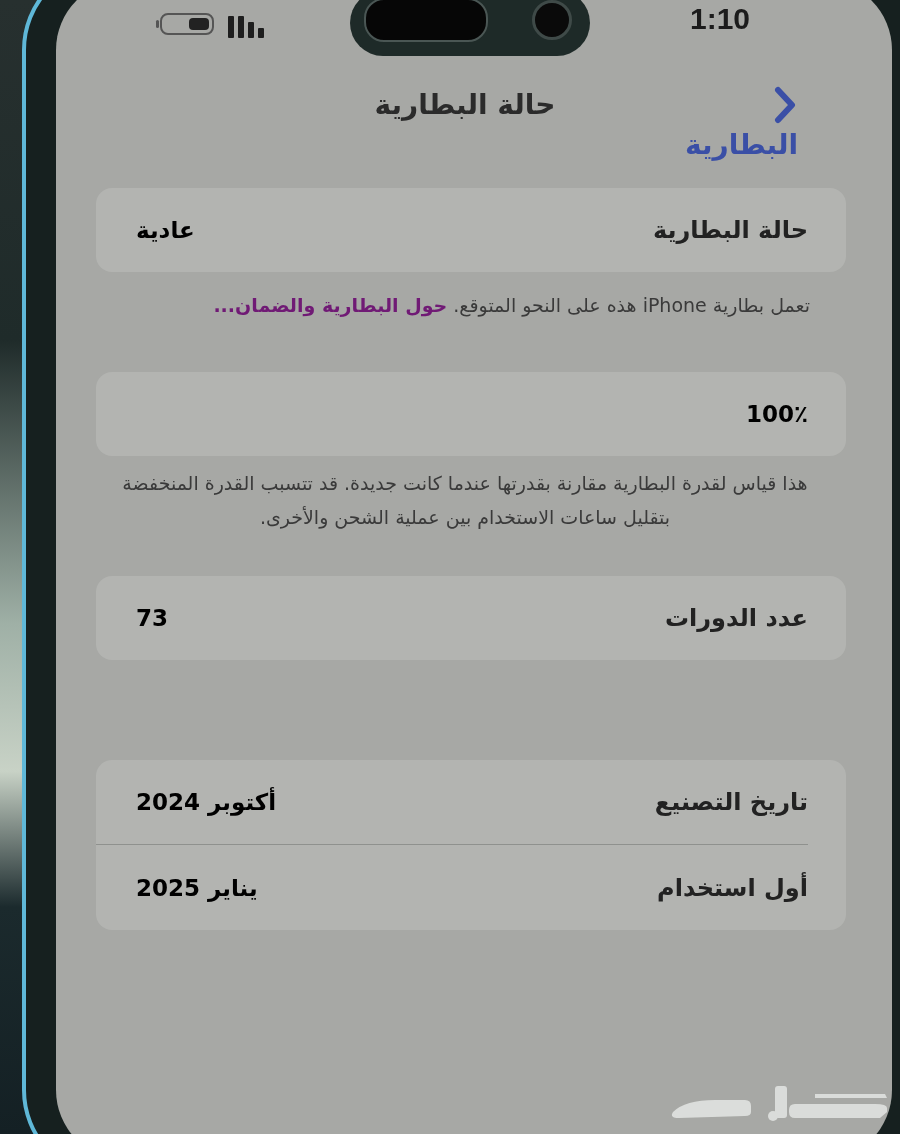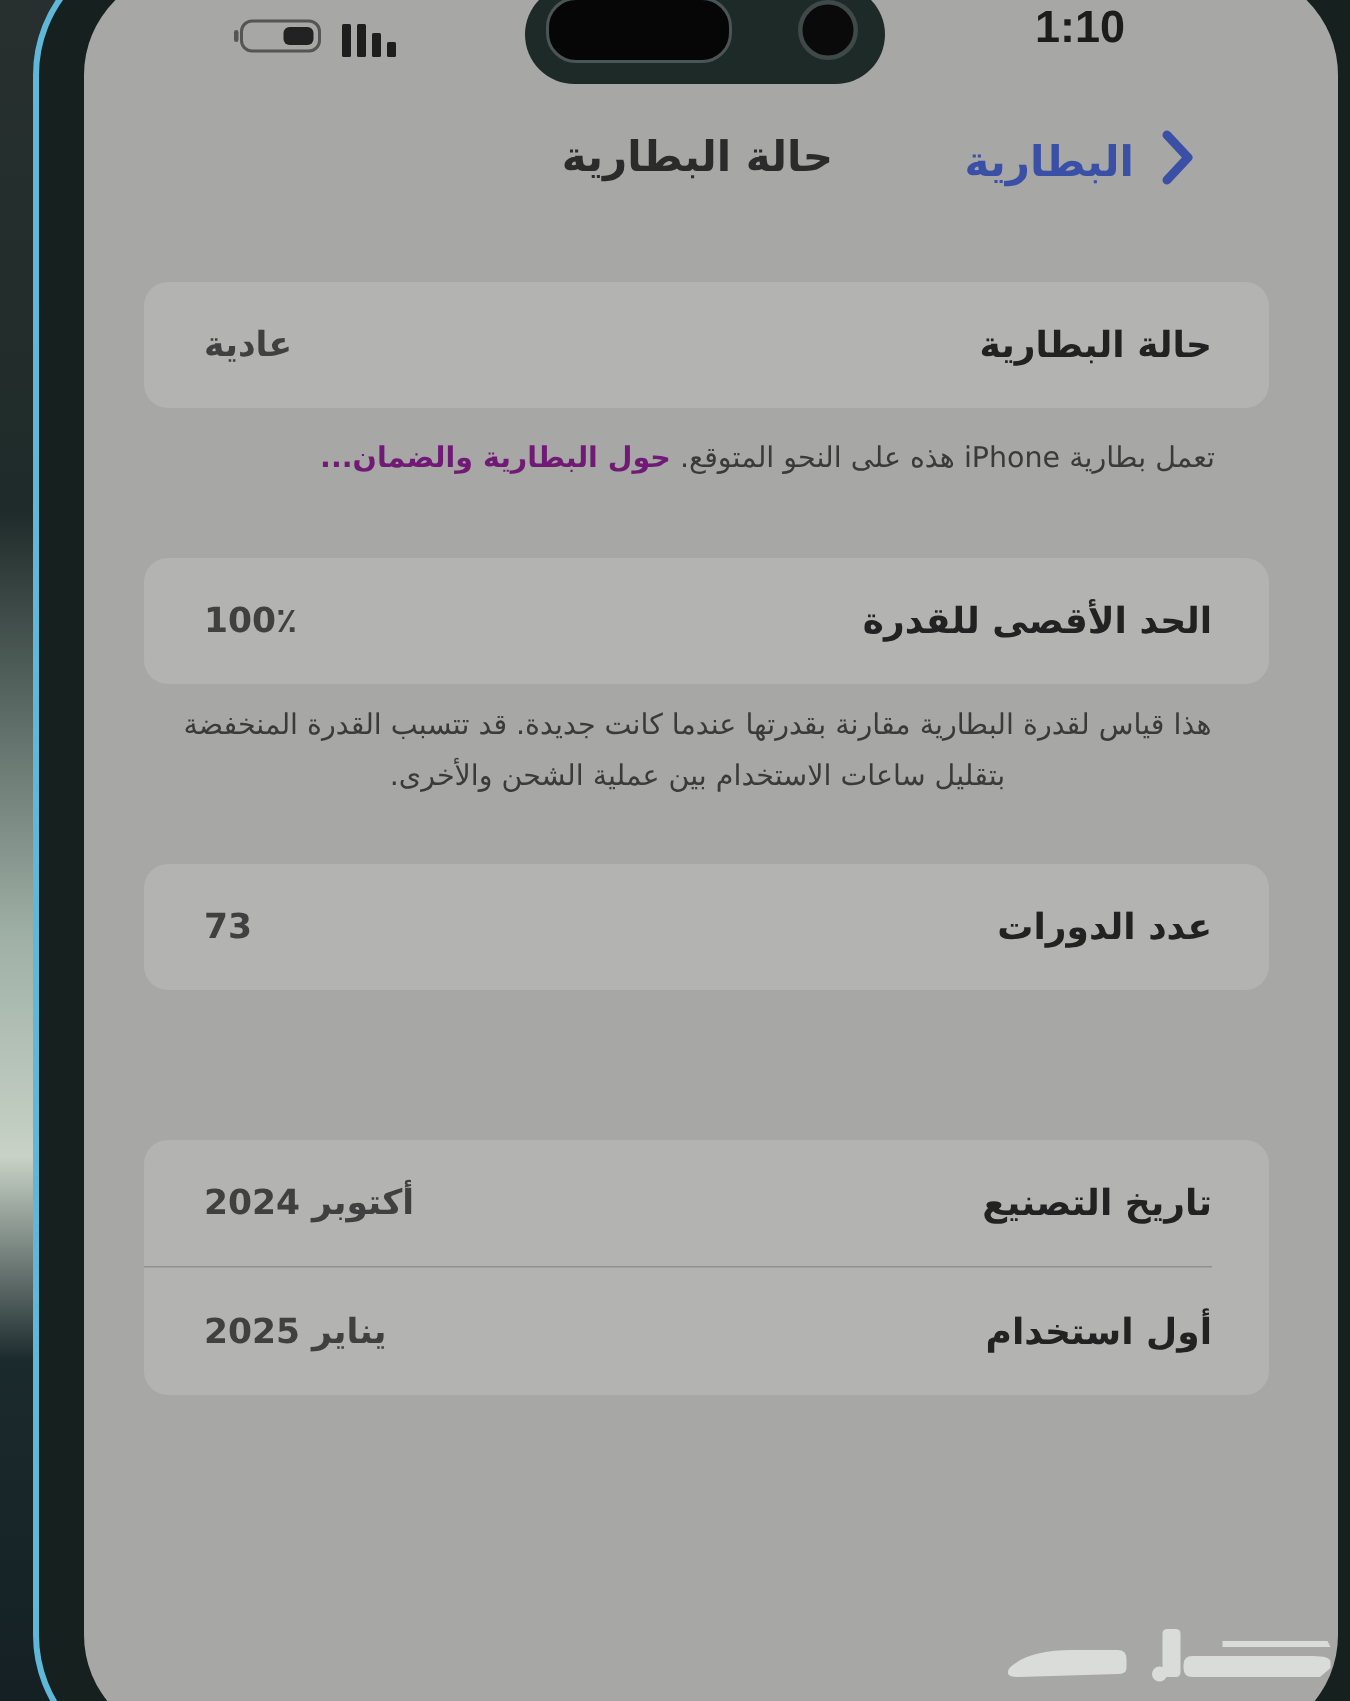--- a/index.html
+++ b/index.html
@@ -60,36 +60,36 @@
   .signal-icon { position: absolute; left: 228px; top: 12px; width: 48px; height: 26px; }
   .signal-icon span { position: absolute; bottom: 0; width: 6px; background: #1e1e1e; border-radius: 1px; }
 
   
   .nav-title {
     position: absolute; left: 0; width: 900px; top: 88px; text-align: center;
     font-size: 28px; font-weight: bold; color: #2b2b2b; direction: rtl;
     padding-left: 30px; box-sizing: border-box;
   }
   .nav-back {
-    position: absolute; right: 38px; top: 86px; direction: rtl; display: flex; align-items: flex-end; gap: 16px;
-    color: #3a4fa6; font-size: 28px; font-weight: bold; cursor: pointer;
+    position: absolute; right: 38px; top: 86px; direction: rtl; display: flex; align-items: flex-start; gap: 4px;
+    color: #3a4fa6; font-size: 28px; font-weight: bold; cursor: pointer; flex-direction: column;
   }
   .nav-back svg { width: 26px; height: 38px; }
 
   
   .card {
     position: absolute; left: 96px; width: 750px; background: #b3b4b1;
     border-radius: 16px; direction: rtl;
   }
   .row {
     display: flex; justify-content: space-between; align-items: center;
     padding: 0 38px 0 40px; direction: rtl;
   }
   .row .label { font-size: 24px; font-weight: bold; color: #222; }
-  .row .value { font-size: 23px; color: #404040; font-weight: bold; font-family: "DejaVu Sans", sans-serif; }
+  .row .value { font-size: 23px; color: #000000; font-weight: bold; font-family: "DejaVu Sans", sans-serif; }
   .divider { height: 1px; background: #8f918e; margin-right: 38px; }
   .note {
     position: absolute; left: 120px; width: 690px; direction: rtl; text-align: right;
     font-size: 19px; color: #3a3a3a; line-height: 34px;
   }
   .note .link { color: #701a75; font-weight: bold; cursor: pointer; }
 
   .watermark {
     position: absolute; left: 665px; top: 1082px; width: 230px; height: 44px;
   }
@@ -132,21 +132,20 @@
         <span class="value">عادية</span>
       </div>
     </div>
     <div class="note" style="top:288px;">
       <span>تعمل بطارية iPhone هذه على النحو المتوقع.</span>
       <span class="link">حول البطارية والضمان...</span>
     </div>
 
     <div class="card" style="top:372px;height:84px;">
       <div class="row" style="height:84px;">
-        <span class="label">الحد الأقصى للقدرة</span>
         <span class="value">100٪</span>
       </div>
     </div>
     <div class="note" style="top:466px;text-align:center;">
       <span>هذا قياس لقدرة البطارية مقارنة بقدرتها عندما كانت جديدة. قد تتسبب القدرة المنخفضة بتقليل ساعات الاستخدام بين عملية الشحن والأخرى.</span>
     </div>
 
     <div class="card" style="top:576px;height:84px;">
       <div class="row" style="height:84px;">
         <span class="label">عدد الدورات</span>

